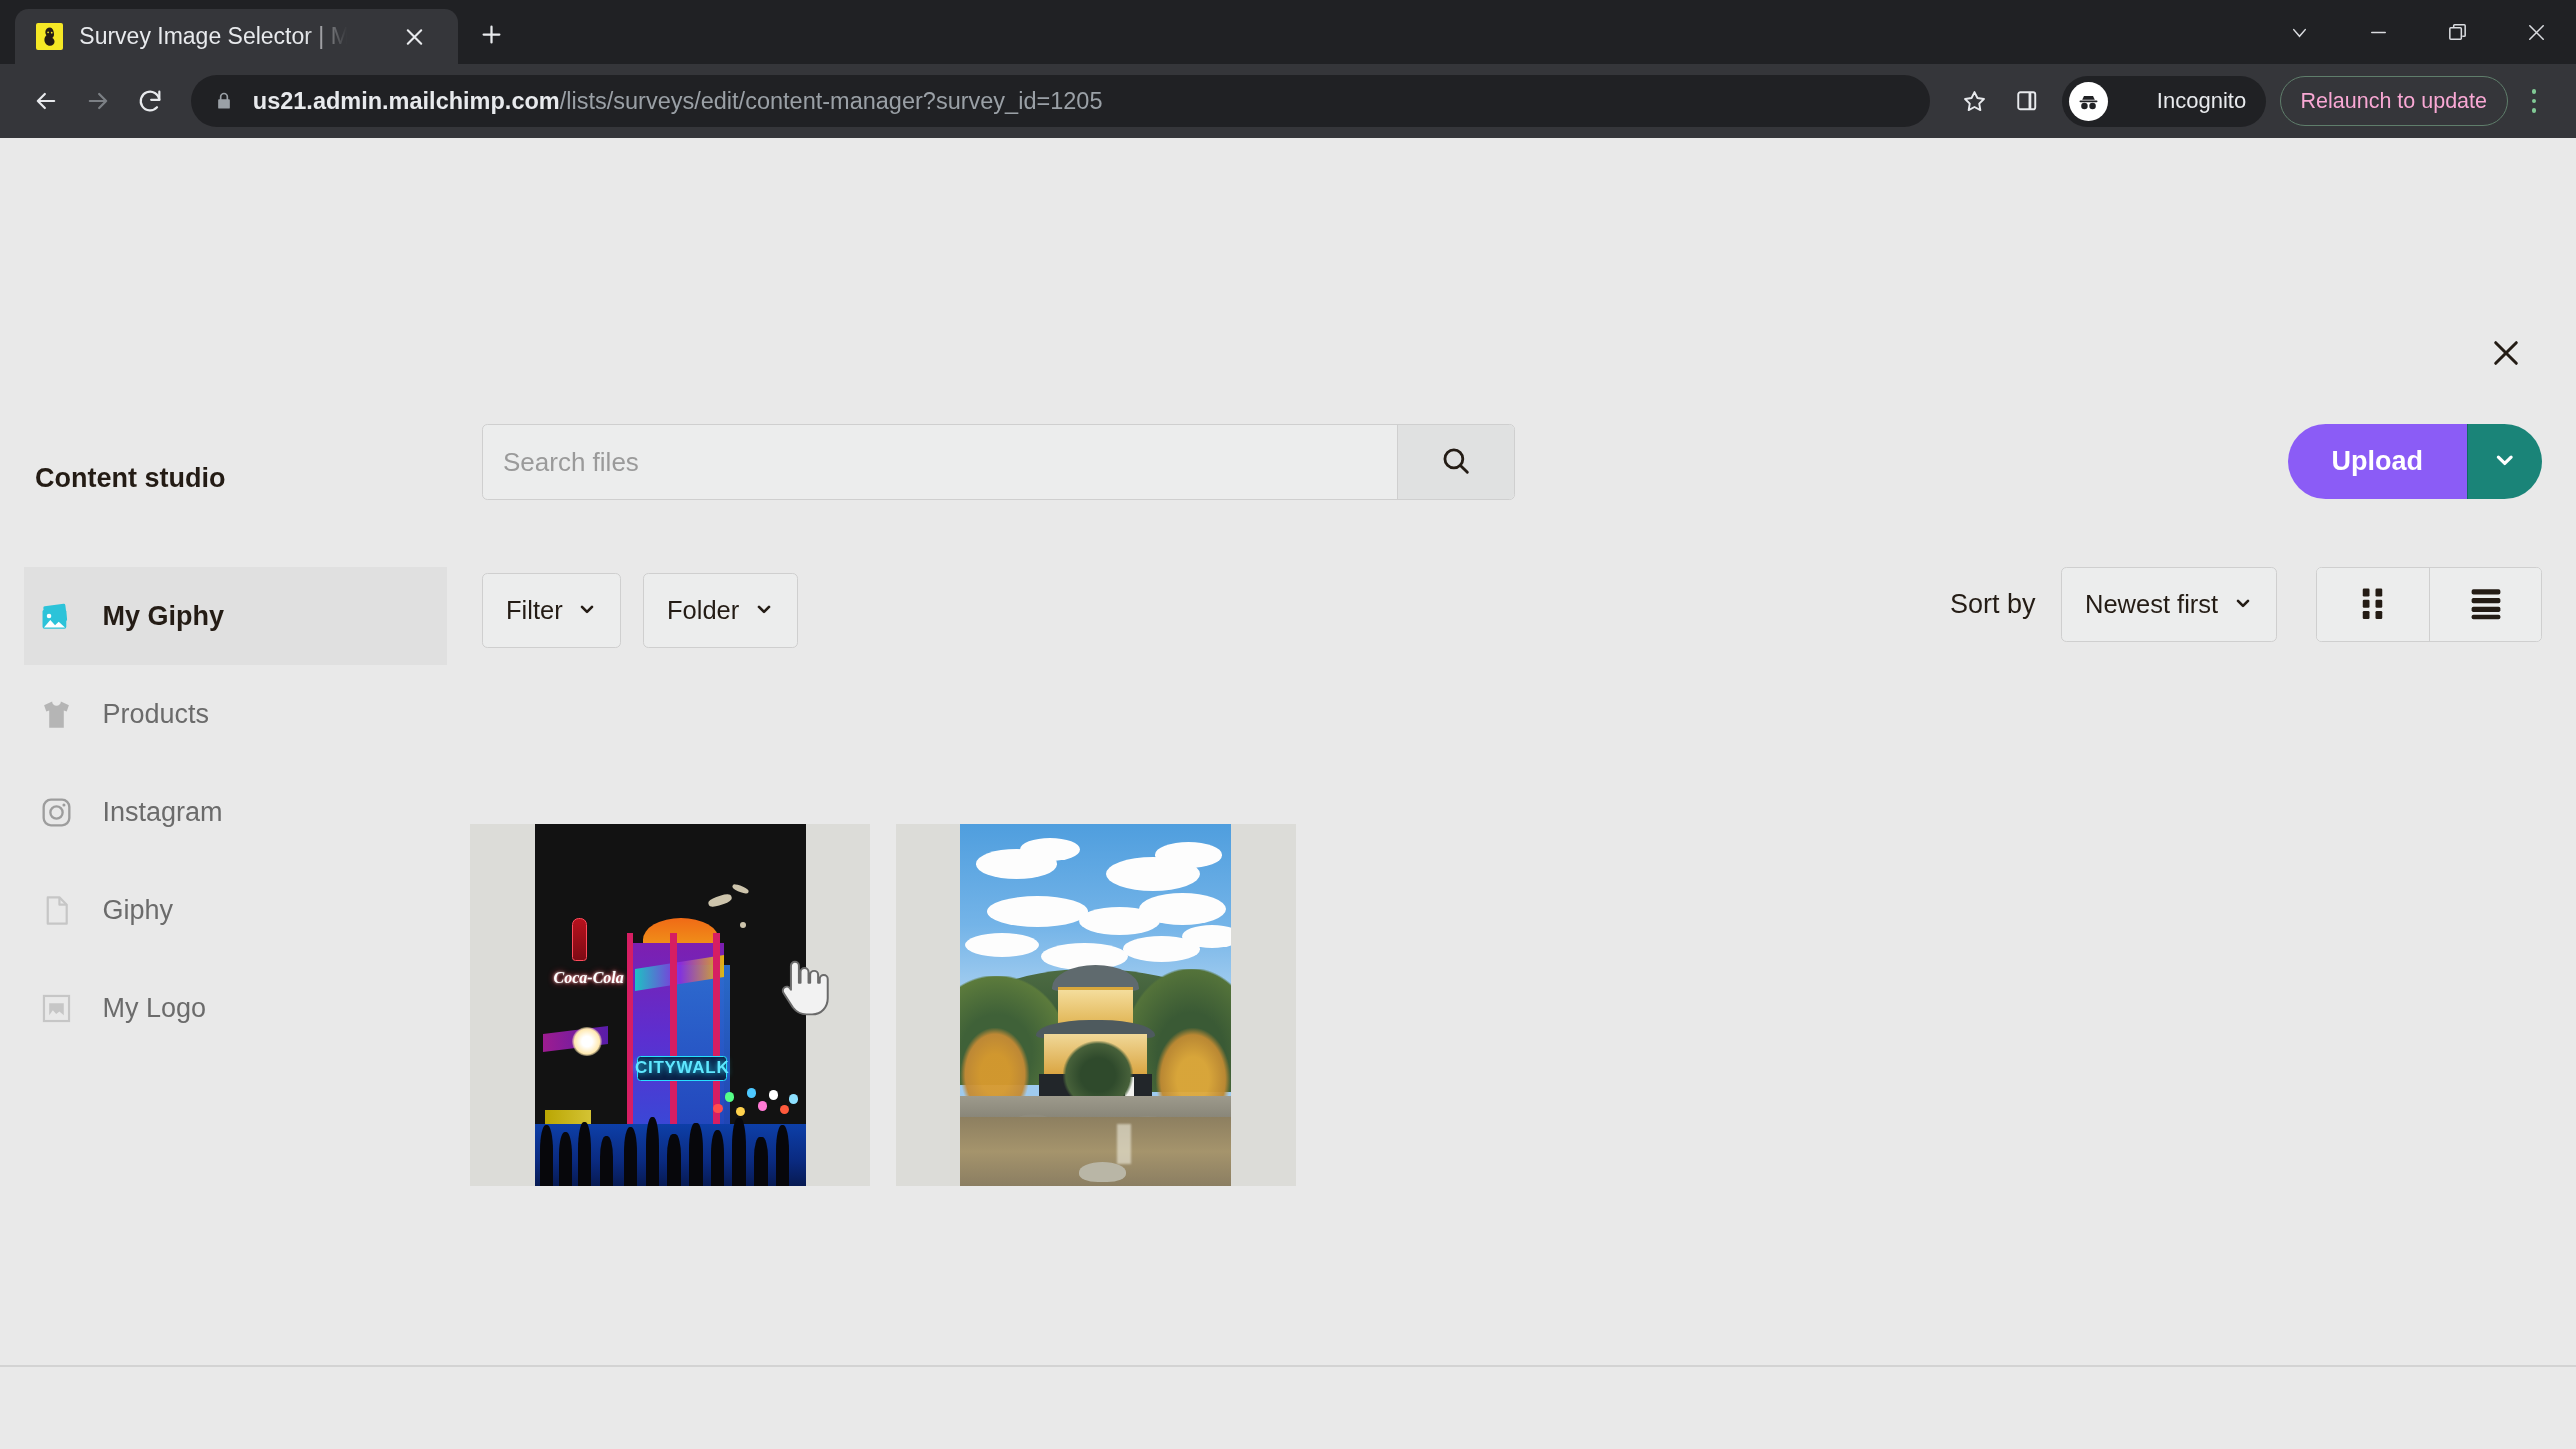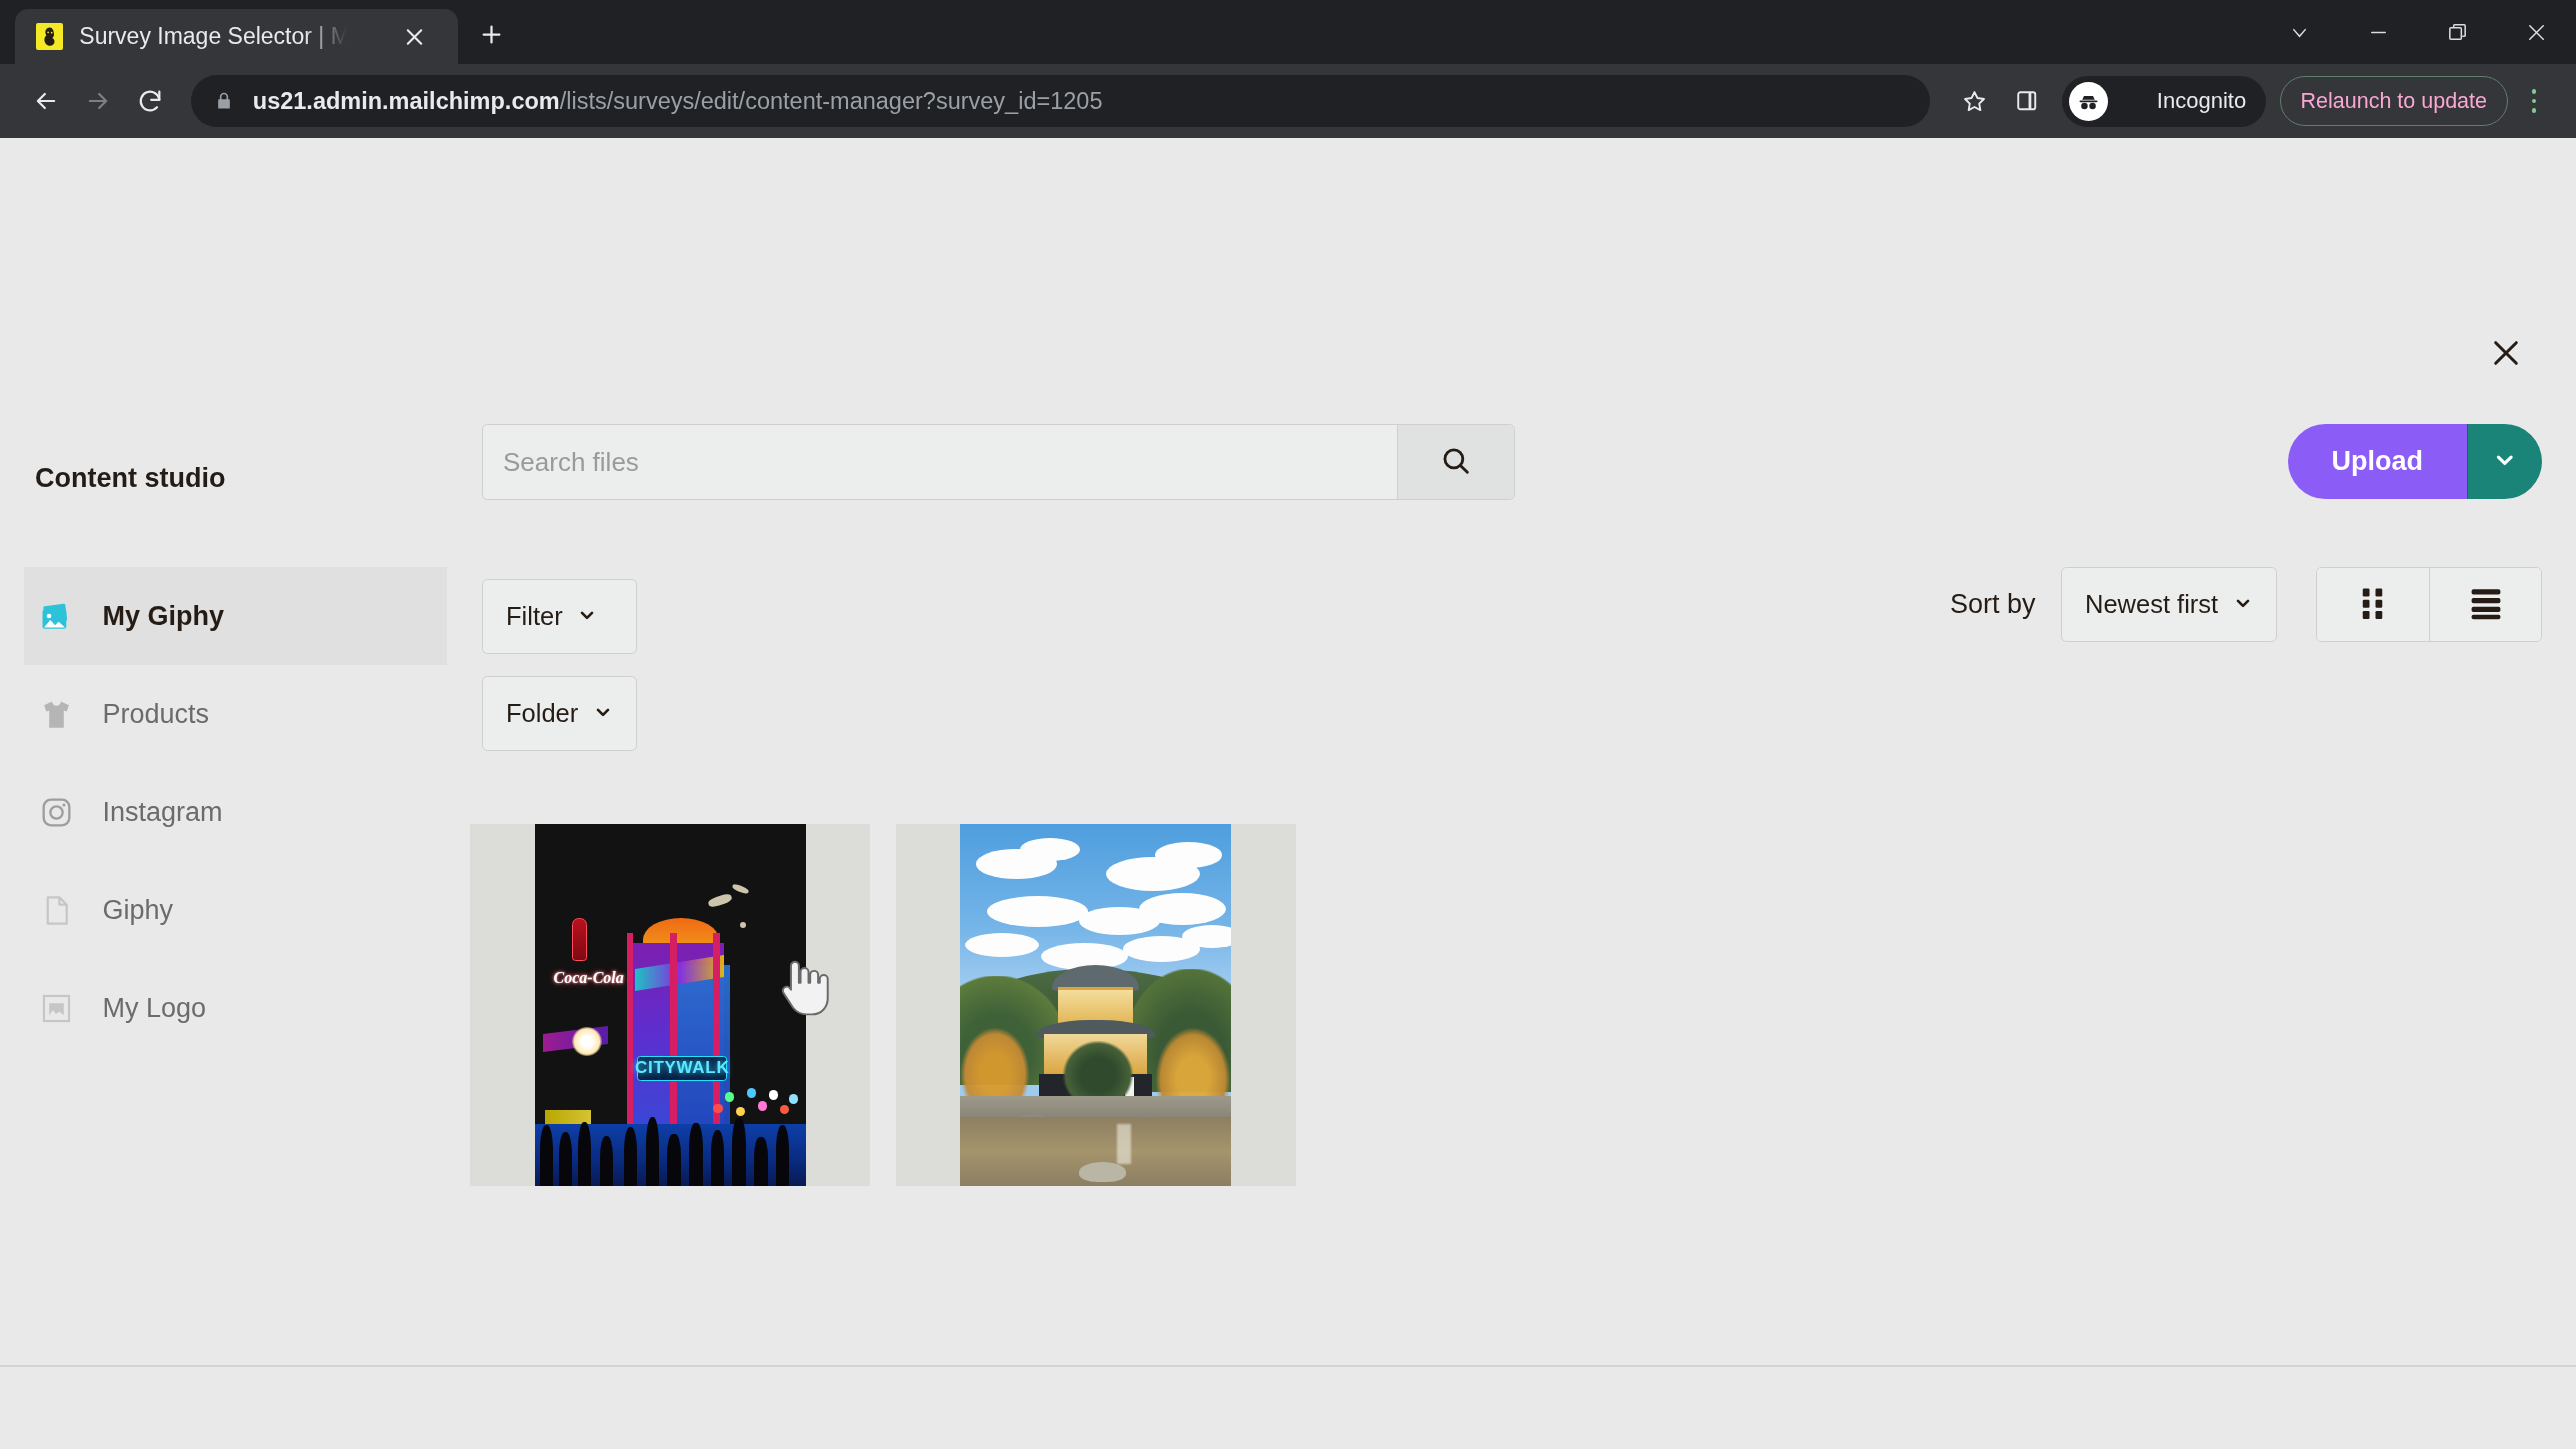--- a/index.html
+++ b/index.html
@@ -164,21 +164,21 @@
     position: absolute; left: 482px; top: 429px;
     right: 34px; height: 87px;
   }
   .pill-btn {
     height: 75px; border: 1.3px solid #cfcfcf; border-radius: 5.4px;
     background: #eceded; font-size: 25.5px; color: #241c15;
     display: inline-flex; align-items: center; gap: 14.8px;
     padding: 0 23px; cursor: pointer;
     font-family: "Liberation Sans", sans-serif;
   }
-  .ctl-left { position: absolute; left: 0; top: 12px; display: flex; gap: 21.5px; flex-direction: column; }
+  .ctl-left { position: absolute; left: 0; top: 6px; display: flex; gap: 21.5px; }
   .ctl-right {
     position: absolute; right: 0; top: 0; display: flex; align-items: center; gap: 0;
   }
   .sortby-label { font-size: 27px; color: #241c15; margin-right: 25.5px; }
   .viewtoggle {
     margin-left: 39px; height: 75px; display: flex;
     border: 1.3px solid #cfcfcf; border-radius: 5.4px; overflow: hidden; background: #eceded;
   }
   .vt-btn {
     width: 112px; background: #eceded; border: 0;

